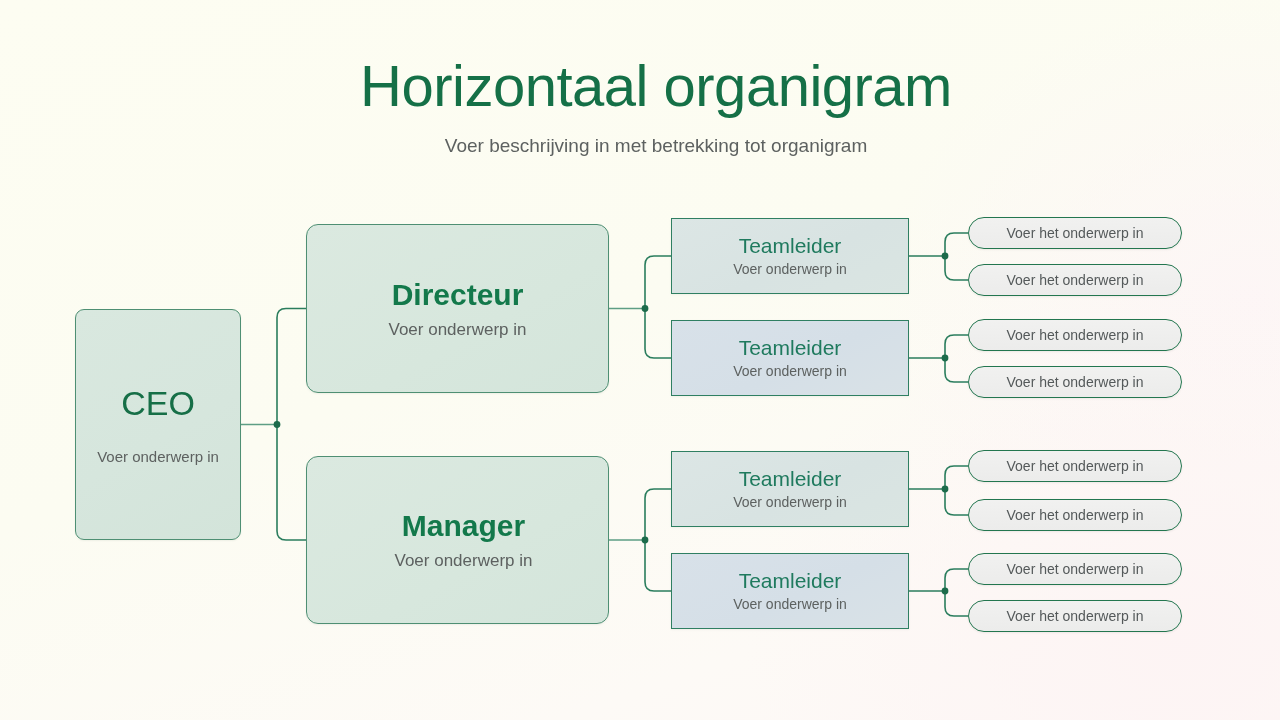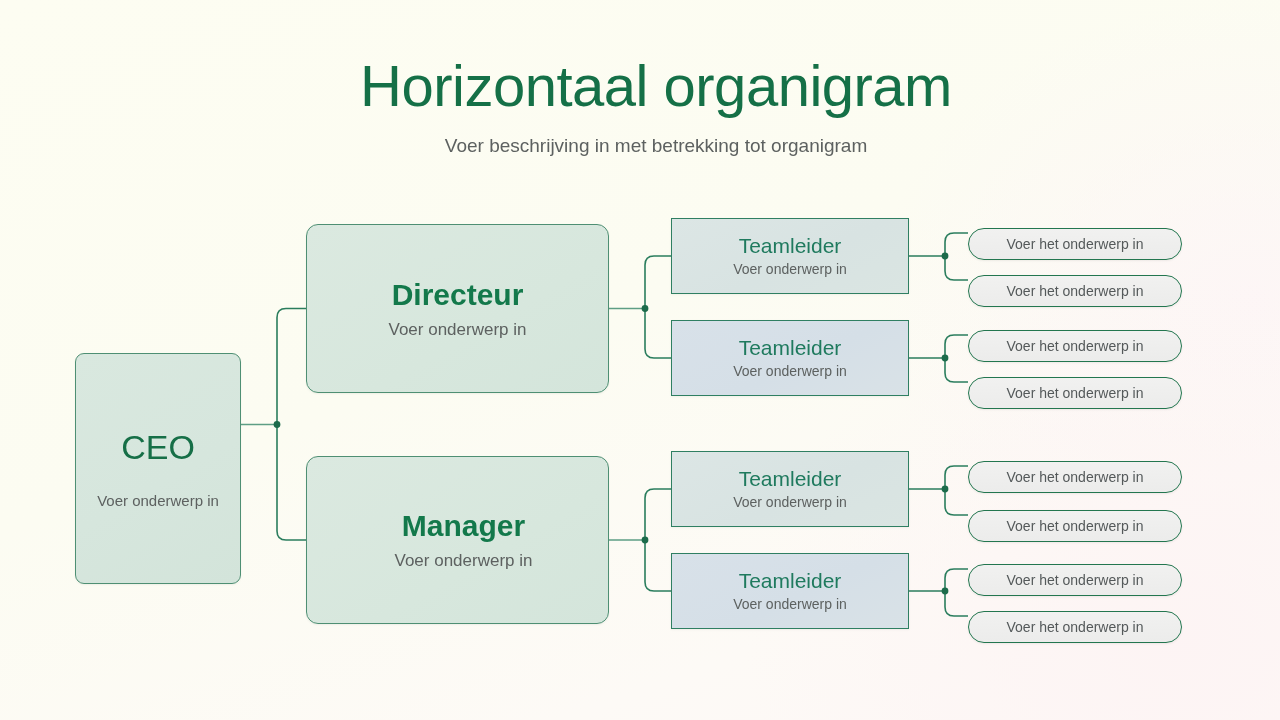--- a/index.html
+++ b/index.html
@@ -78,21 +78,20 @@
     justify-content: center;
     text-align: center;
   }
 
   
   .node-l0 {
     border: 1.4px solid #4e8f73;
     border-radius: 9px;
     background: linear-gradient(150deg, #d9e8df 0%, #d6e6dd 55%, #d3e4da 100%);
     box-shadow: 0 1px 2px rgba(60,90,75,0.07);
-    margin-top: 44px;
   }
   .node-l0 .n-title {
     font-size: 34px;
     line-height: 40px;
     color: #166f47;
     font-weight: 400;
   }
   .node-l0 .n-sub {
     margin-top: 24px;
     font-size: 15px;
@@ -145,21 +144,20 @@
     line-height: 19px;
     color: #5d6160;
   }
 
   
   .node-l3 {
     border: 1.3px solid #23764f;
     border-radius: 17px;
     background: linear-gradient(180deg, #f1f1f0 0%, #ececeb 100%);
     box-shadow: 0 1px 2px rgba(60,70,65,0.08);
-    margin-top: 11px;
   }
   .node-l3 .n-title {
     font-size: 14px;
     line-height: 18px;
     color: #54595a;
     font-weight: 400;
   }
 </style>
 </head>
 <body>

